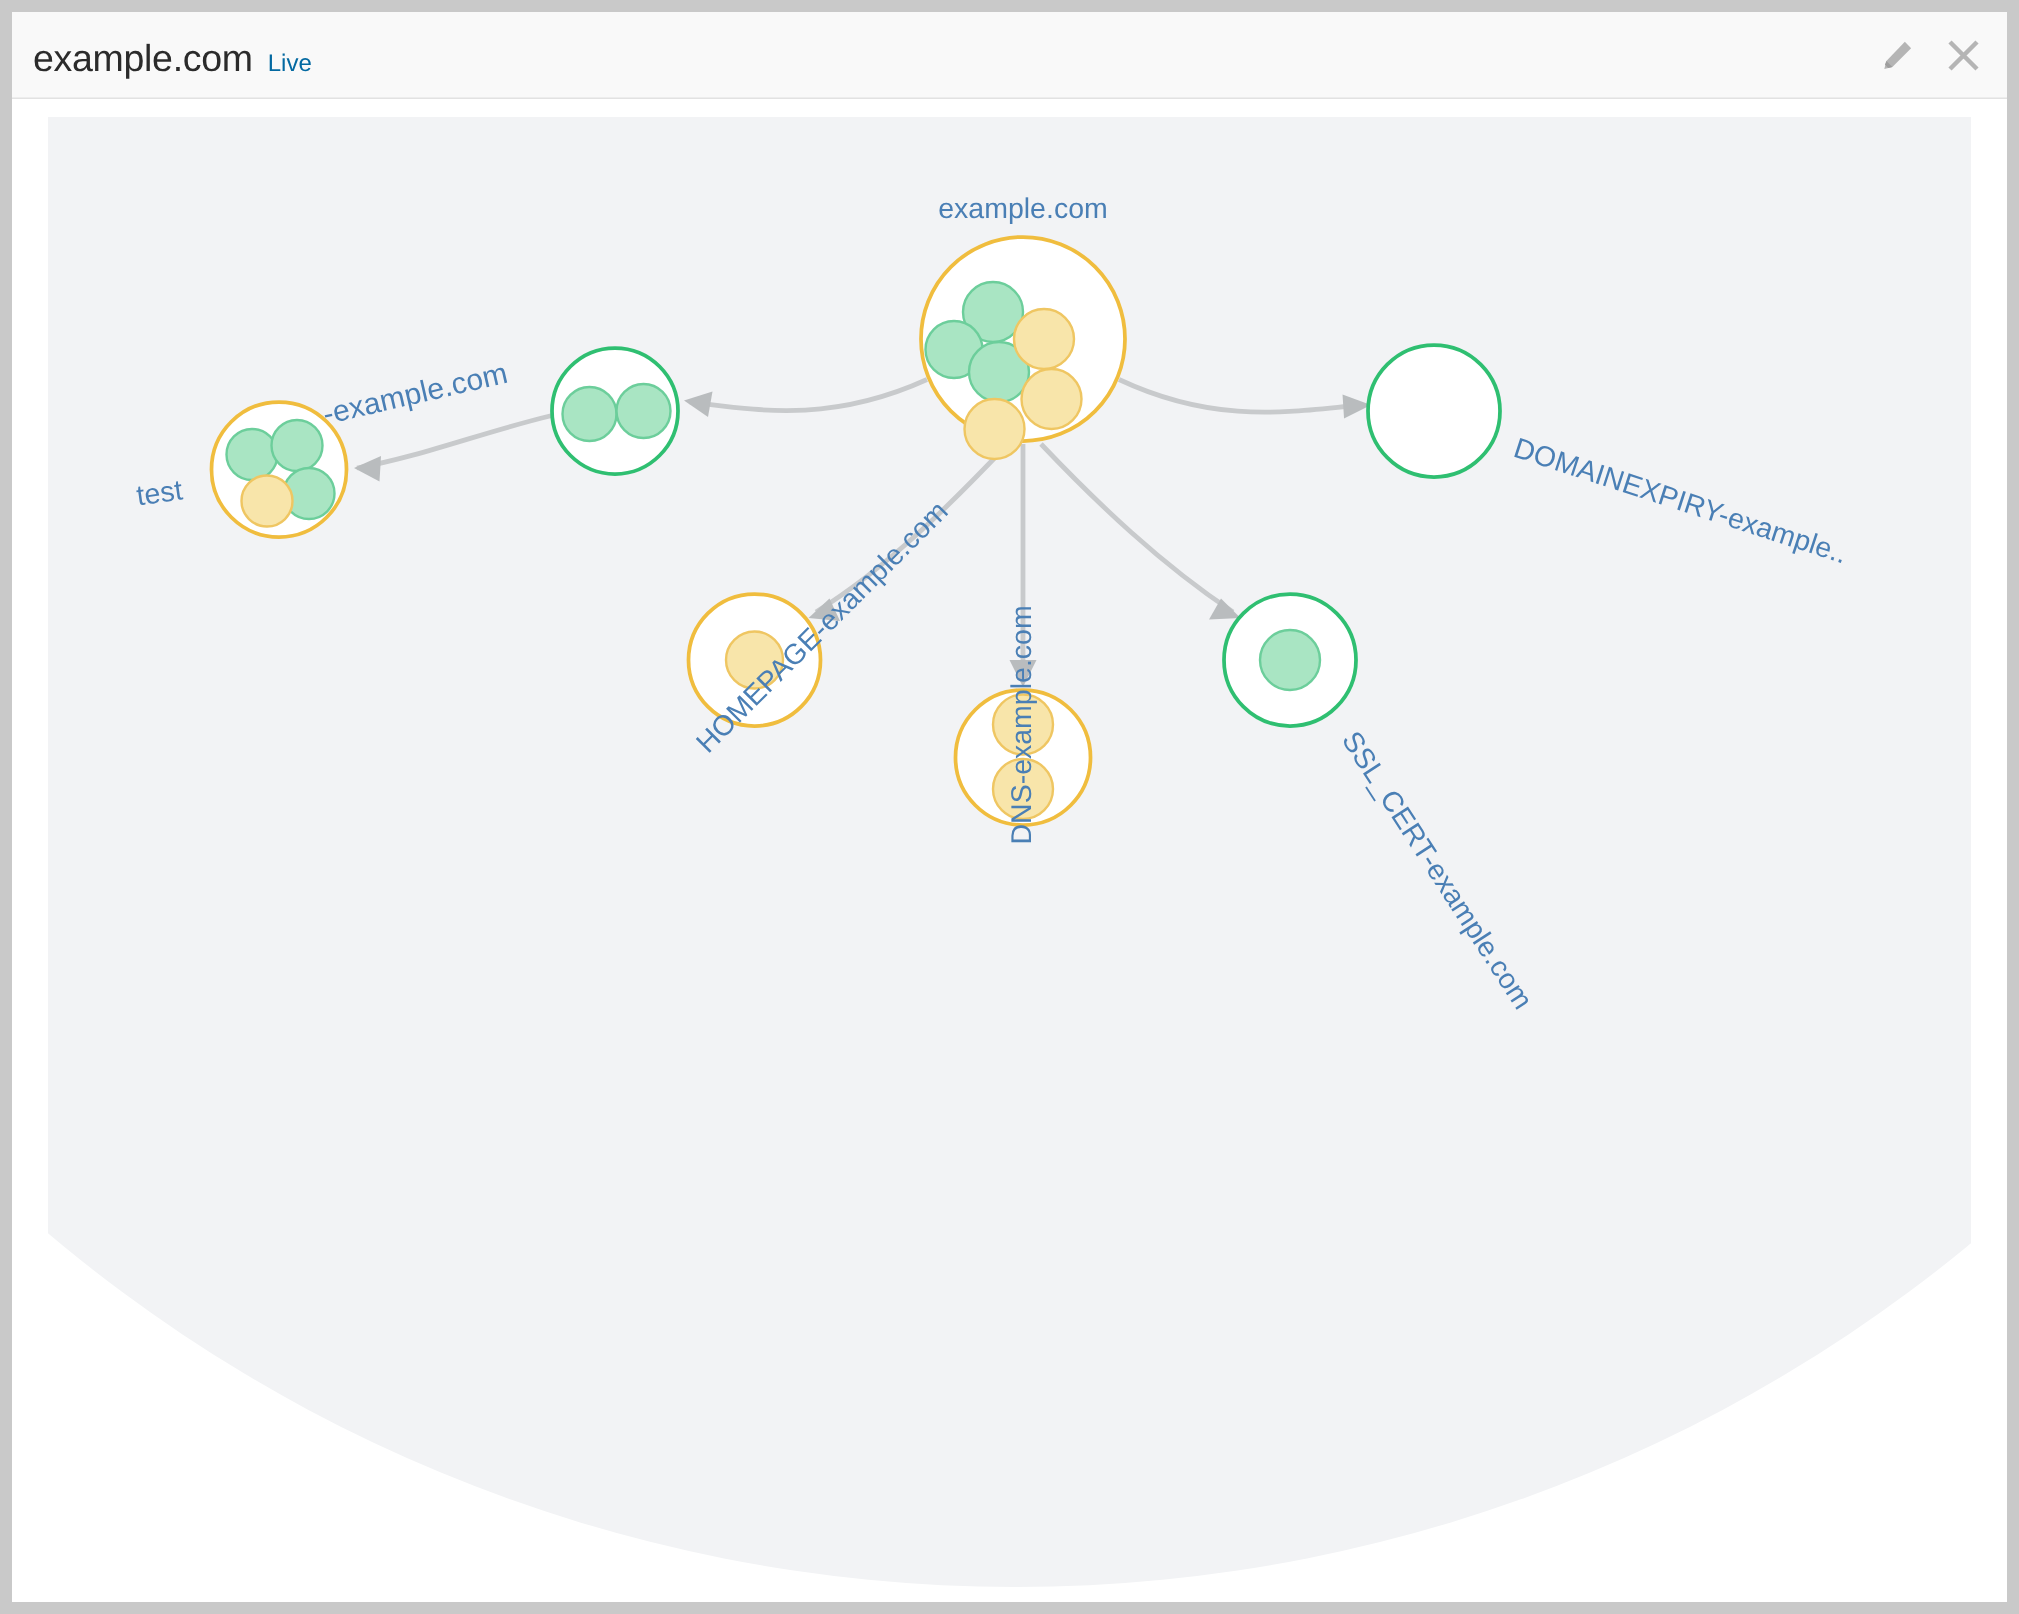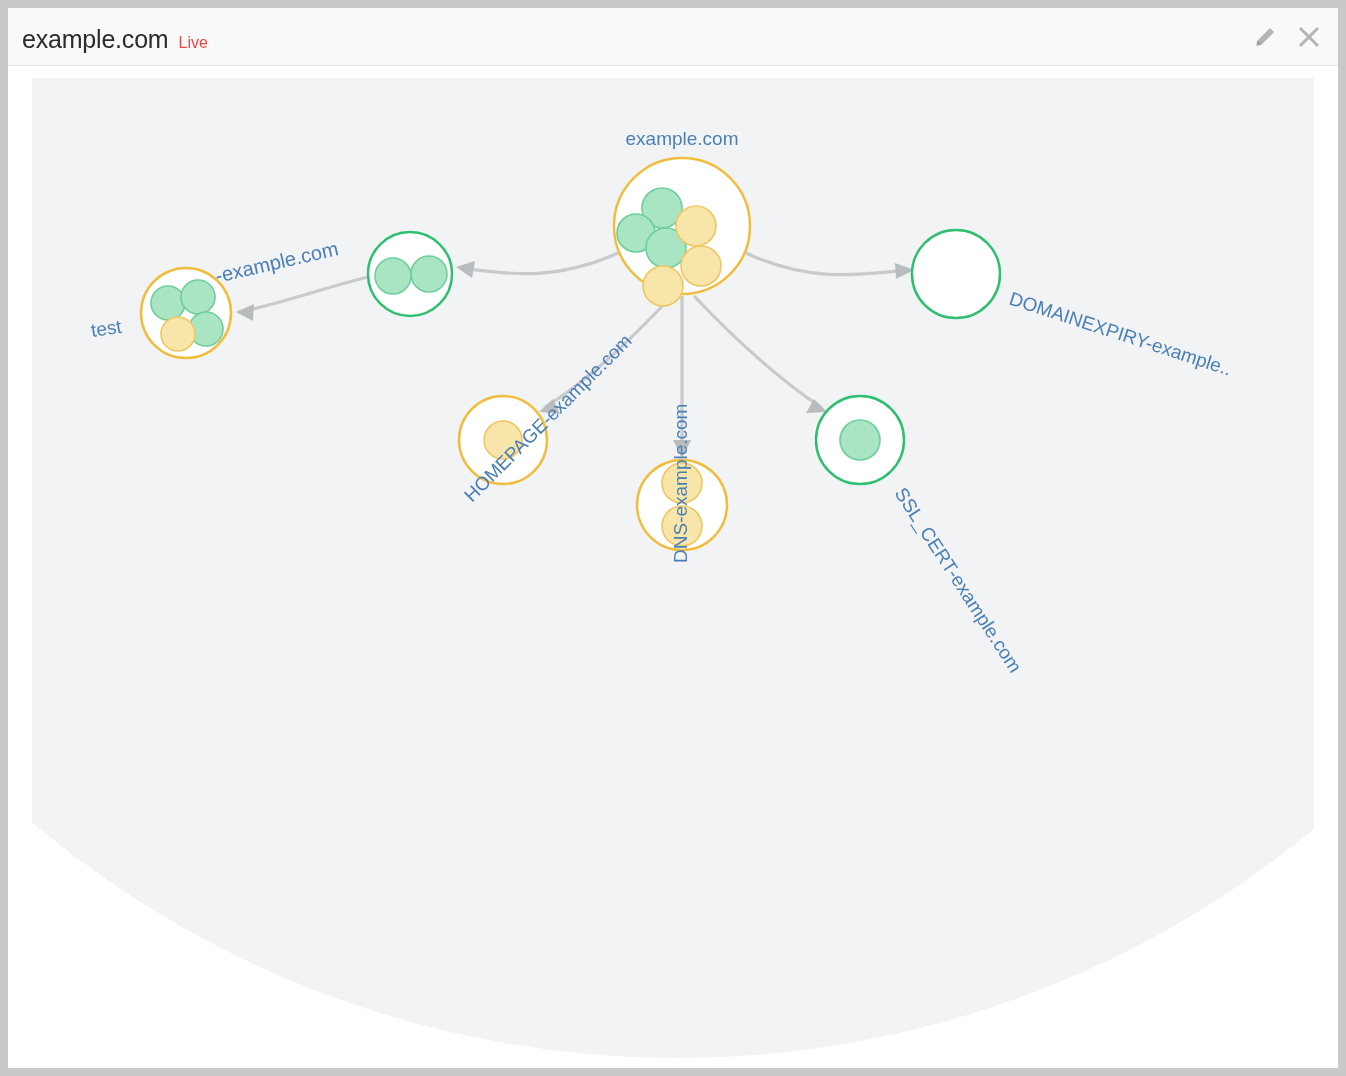--- a/index.html
+++ b/index.html
@@ -46,21 +46,21 @@
     gap: 10px;
   }
   #app-title {
     font-size: 25px;
     color: #2b2b2b;
     font-weight: 400;
     letter-spacing: -0.2px;
   }
   #live-badge {
     font-size: 16px;
-    color: #ef4444;
+    color: #0369a1;
     font-weight: 400;
   }
   #titlebar-actions {
     position: absolute;
     right: 14px;
     top: 14px;
     display: flex;
     align-items: center;
     gap: 14px;
   }

